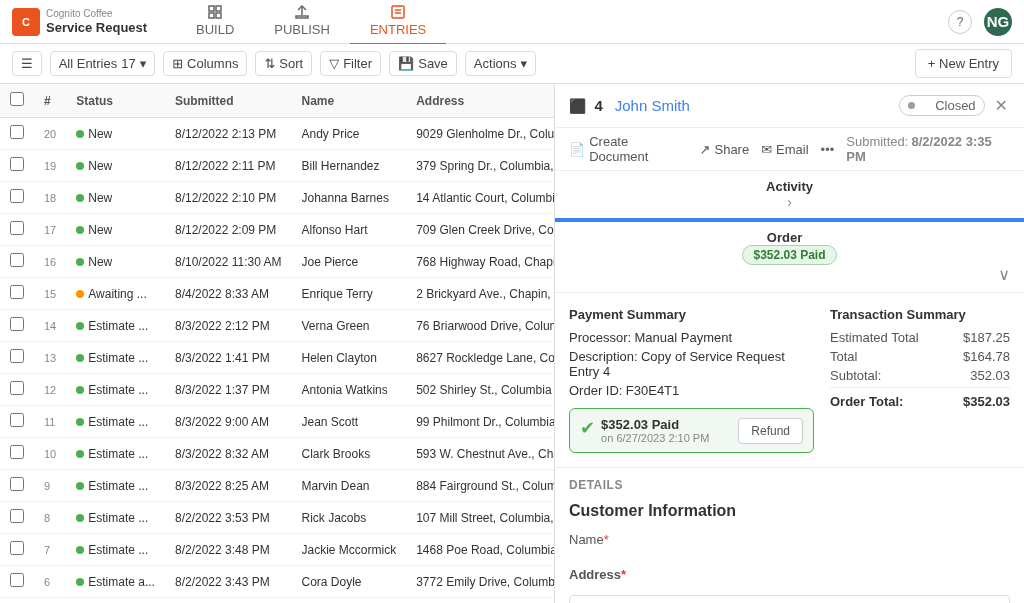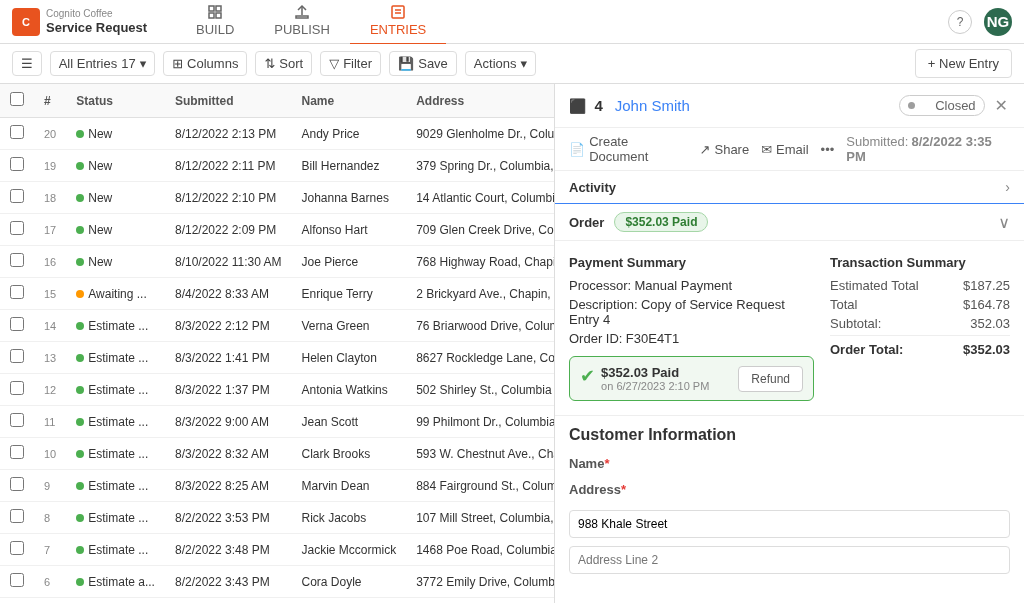--- a/index.html
+++ b/index.html
@@ -51,24 +51,24 @@
     .detail-title { font-size: 15px; font-weight: 400; color: #3b82f6; flex: 1; }
     .detail-entry-num { font-weight: 700; color: #333; margin-right: 4px; font-size: 15px; }
     .status-badge { display: flex; align-items: center; gap: 20px; padding: 2px 8px; border-radius: 12px; font-size: 11px; border: 1px solid #ccc; color: #666; }
     .status-badge .dot { width: 7px; height: 7px; border-radius: 50%; background: #9e9e9e; }
     .close-btn { cursor: pointer; color: #888; font-size: 16px; padding: 2px; }
     .detail-actions { display: flex; align-items: center; padding: 6px 14px; border-bottom: 1px solid #eee; gap: 12px; }
     .action-link { display: flex; align-items: center; gap: 4px; color: #555; font-size: 12px; cursor: pointer; }
     .submitted-text { margin-left: auto; font-size: 11px; color: #888; }
 
     
-    .section-row { display: flex; align-items: center; padding: 8px 14px; border-bottom: 1px solid #3b82f6; cursor: pointer; }
+    .section-row { display: flex; align-items: center; padding: 8px 14px; border-bottom: 4px solid #3b82f6; cursor: pointer; flex-direction: column; }
     .section-label { font-size: 13px; font-weight: 600; color: #333; flex: 1; }
     .section-chevron { color: #888; font-size: 14px; }
-    .order-section { display: flex; align-items: center; padding: 8px 14px; border-bottom: 1px solid #eee; }
+    .order-section { display: flex; align-items: center; padding: 8px 14px; border-bottom: 1px solid #eee; flex-direction: column; }
     .order-label { font-size: 13px; font-weight: 600; color: #333; margin-right: 10px; }
     .order-badge { background: #e8f5e9; color: #2e7d32; border: 1px solid #a5d6a7; border-radius: 12px; padding: 2px 10px; font-size: 12px; font-weight: 600; cursor: pointer; }
 
     
     .payment-transaction { display: flex; gap: 0; padding: 14px; border-bottom: 1px solid #eee; }
     .payment-summary { flex: 1; padding-right: 16px; }
     .transaction-summary { flex: 0 0 180px; }
     .ps-title, .ts-title { font-size: 13px; font-weight: 700; color: #333; margin-bottom: 8px; }
     .ps-row { font-size: 12px; color: #555; margin-bottom: 4px; }
     .ps-row span { font-weight: 400; color: #333; }
@@ -413,23 +413,24 @@
           <span>352.03</span>
         </div>
         <div class="ts-row order-total">
           <span>Order Total:</span>
           <span>$352.03</span>
         </div>
       </div>
     </div>
 
     <div class="details-section">
+      <div class="details-label">Details</div>
       <div class="customer-info-title">Customer Information</div>
 
-      <div style="font-size:11px;font-weight:700;color:#555;margin-bottom:11px;">
+      <div style="font-size:11px;font-weight:400;color:#555;margin-bottom:20px;">
         <span>Name</span><span style="color:#e53935;">*</span>
       </div>
 
       <div style="font-size:11px;font-weight:600;color:#555;margin-bottom:13px;margin-top:4px;">
         <span>Address</span><span style="color:#e53935;">*</span>
       </div>
       <div class="form-row">
         <input type="text" style="flex: 1 1 0%; padding: 6px 8px; border: 1px solid rgb(221, 221, 221); border-radius: 4px; font-size: 12px;" value="988 Khale Street">
       </div>
       <div class="form-row">

